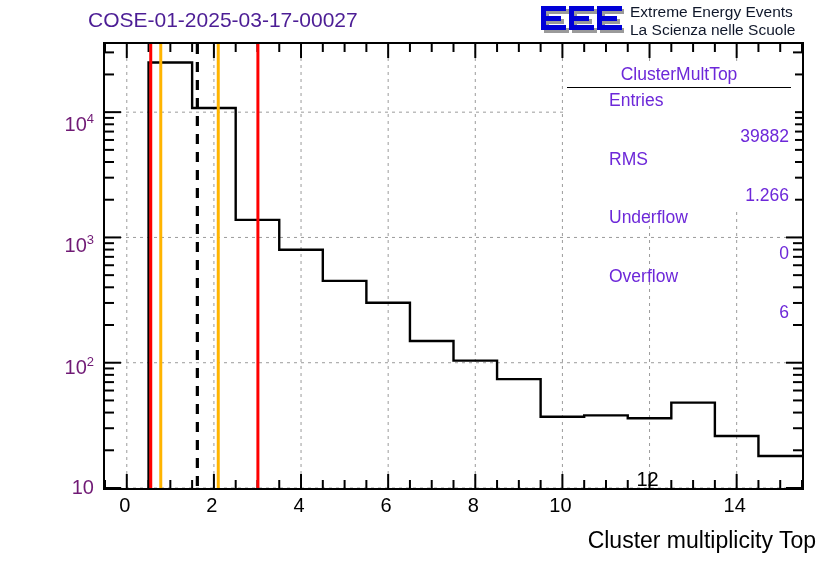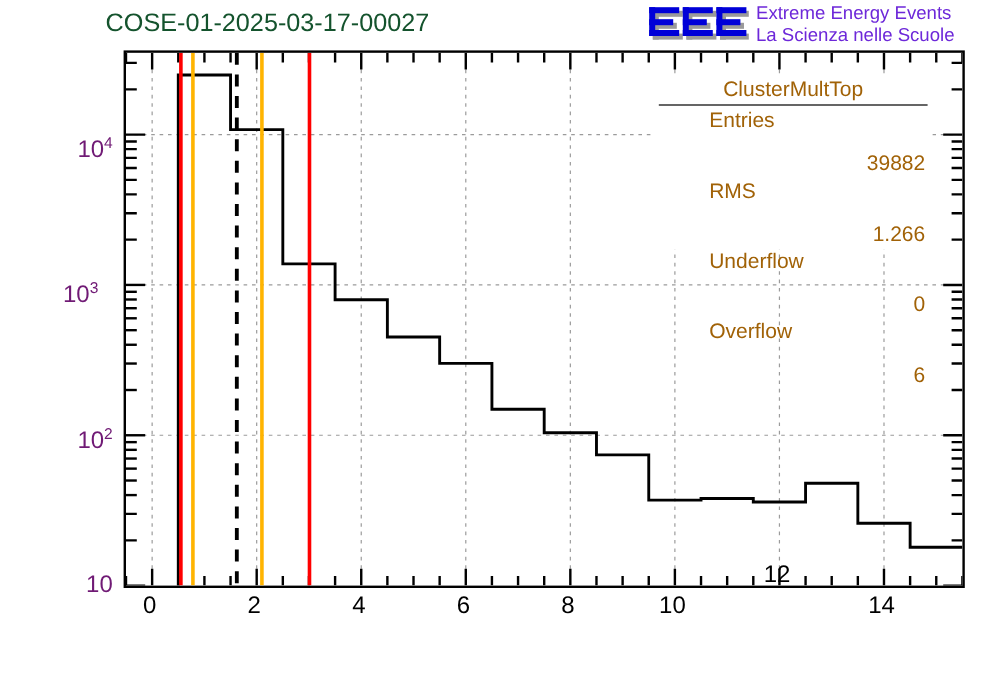--- a/index.html
+++ b/index.html
@@ -2,29 +2,29 @@
 <html><head>
 <meta charset="utf-8">
 <style>
   html,body{margin:0;padding:0;background:#ffffff;}
   body{width:836px;height:572px;font-family:"Liberation Sans",sans-serif;overflow:hidden;}
   #root{position:relative;width:836px;height:572px;background:#ffffff;}
 
   
   .title{
     position:absolute;left:88px;top:8px;
-    font-size:21px;color:#14532d;letter-spacing:0px;white-space:nowrap;
+    font-size:21px;color:#4c1d95;letter-spacing:0px;white-space:nowrap;
   }
 
   
   .logo{position:absolute;left:538px;top:2px;width:296px;height:40px;}
   .logo-mark{position:absolute;left:0px;top:2px;width:86px;height:34px;}
   .logo-text{position:absolute;left:92px;top:1px;width:206px;}
   .logo-line{
-    color:#6d28d9;font-size:15.5px;line-height:18px;white-space:nowrap;
+    color:#0f172a;font-size:15.5px;line-height:18px;white-space:nowrap;
     font-family:"Liberation Sans",sans-serif;
   }
 
   
   .frame{
     position:absolute;left:103px;top:42px;width:701px;height:448px;
     border:2px solid #000;box-sizing:border-box;background:#fff;
   }
   .plot-svg{position:absolute;left:0;top:0;}
 
@@ -35,22 +35,22 @@
   .ylab sup{font-size:13px;vertical-align:super;}
   .xlab{
     position:absolute;font-size:20px;color:#000;text-align:center;white-space:nowrap;
   }
   .axis-title{
     position:absolute;right:20px;top:527px;font-size:23px;color:#000;white-space:nowrap;
   }
 
   
   .stats{
-    position:absolute;left:545px;top:62px;width:232px;height:146px;
-    background:#fff;border:none;font-size:17.5px;color:#a16207;
+    position:absolute;left:563px;top:62px;width:232px;height:146px;
+    background:#fff;border:none;font-size:17.5px;color:#6d28d9;
   }
   .stats-title{
     text-align:center;padding-top:2px;padding-bottom:2px;
     border-bottom:1.5px solid #000;margin:0 4px 1px 4px;
   }
   .stat-row{display:flex;justify-content:space-between;padding:0 6px;line-height:22.5px;}
   .stat-key{text-align:left;margin-left:40px;}
   .stat-val{text-align:right;margin-top:36px;}
 </style>
 </head>
@@ -247,34 +247,35 @@
           <line x1="55.76" y1="0" x2="55.76" y2="444" stroke="#ffb400" stroke-width="3"></line>
           <line x1="92.3525" y1="0" x2="92.3525" y2="444" stroke="#000000" stroke-width="3.2" stroke-dasharray="10,8"></line>
           <line x1="113.2625" y1="0" x2="113.2625" y2="444" stroke="#ffb400" stroke-width="3"></line>
           <line x1="152.904375" y1="0" x2="152.904375" y2="444" stroke="#ff0000" stroke-width="3"></line>
         </g>
       </svg>
   </div>
 
   <div class="ylab" style="left:28px;top:476px;width:66px;">10</div>
   <div class="ylab" style="left:28px;top:354px;width:66px;">10<sup>2</sup></div>
-  <div class="ylab" style="left:16px;top:232px;width:66px;">10<sup>3</sup></div>
+  <div class="ylab" style="left:28px;top:232px;width:66px;">10<sup>3</sup></div>
   <div class="ylab" style="left:28px;top:111px;width:66px;">10<sup>4</sup></div>
 
   <div id="xlabels">
       <div class="xlab" style="left: 94.7812px; top: 494px; width: 60px;">0</div>
       <div class="xlab" style="left: 181.906px; top: 494px; width: 60px;">2</div>
       <div class="xlab" style="left: 269.031px; top: 494px; width: 60px;">4</div>
       <div class="xlab" style="left: 356.156px; top: 494px; width: 60px;">6</div>
       <div class="xlab" style="left: 443.281px; top: 494px; width: 60px;">8</div>
       <div class="xlab" style="left: 530.406px; top: 494px; width: 60px;">10</div>
       <div class="xlab" style="left: 617.531px; top: 468px; width: 60px;">12</div>
       <div class="xlab" style="left: 704.656px; top: 494px; width: 60px;">14</div>
     </div>
 
+  <div class="axis-title">Cluster multiplicity Top</div>
 
   <div class="stats">
     <div class="stats-title">ClusterMultTop</div>
     <div id="stat-rows">
         <div class="stat-row">
           <span class="stat-key">Entries</span>
           <span class="stat-val">39882</span>
         </div>
         <div class="stat-row">
           <span class="stat-key">RMS</span>

